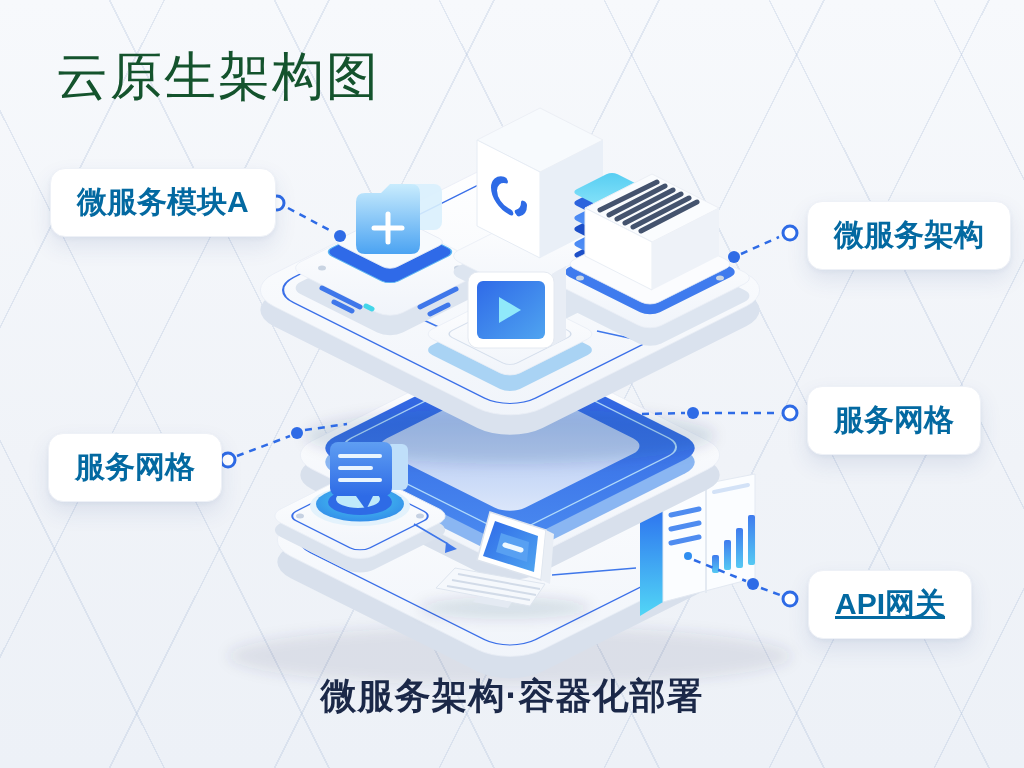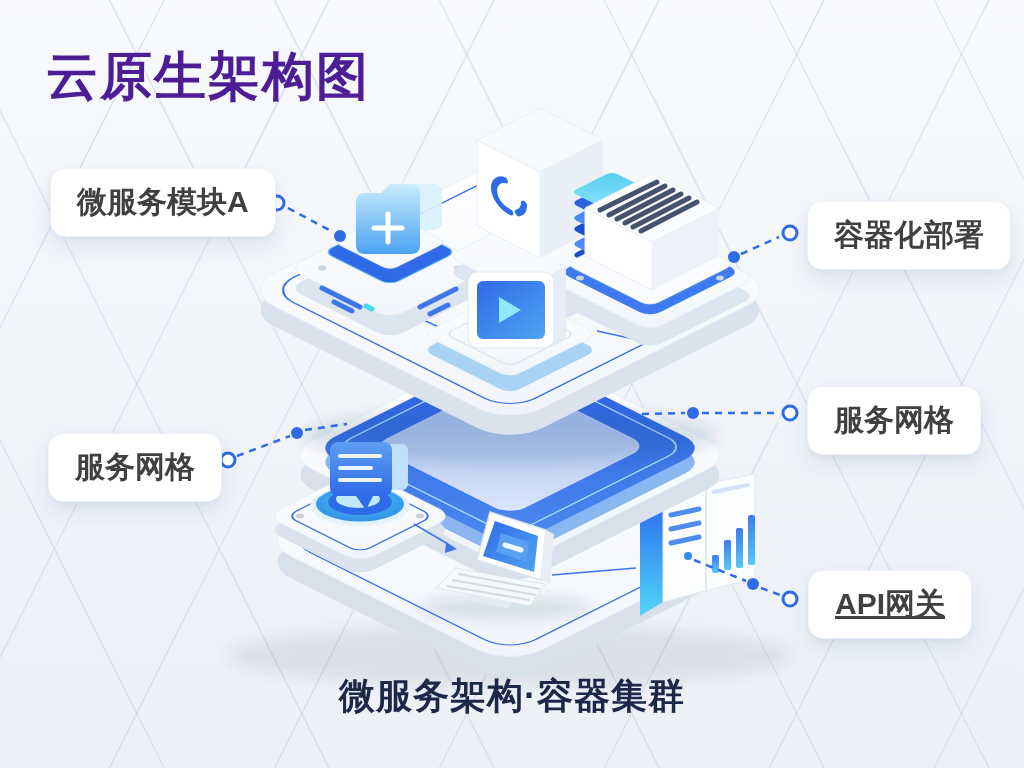--- a/index.html
+++ b/index.html
@@ -5,31 +5,31 @@
   html,body{margin:0;padding:0;}
   body{
     width:1024px;height:768px;overflow:hidden;position:relative;
     font-family:"Liberation Sans", sans-serif;
     background:
       repeating-linear-gradient(63.4deg, rgba(175,192,218,0) 0 146px, rgba(175,192,218,.30) 146px 147.5px),
       repeating-linear-gradient(116.6deg, rgba(175,192,218,0) 0 146px, rgba(175,192,218,.30) 146px 147.5px),
       linear-gradient(180deg,#f7f9fc 0%,#f0f3f8 60%,#edf1f7 100%);
   }
   .title{
-    position:absolute;left:46px;top:42px;
-    font-size:52px;font-weight:bold;letter-spacing:2px;color:#4c1d95;
+    position:absolute;left:56px;top:42px;
+    font-size:52px;font-weight:normal;letter-spacing:2px;color:#14532d;
   }
   .caption{
     position:absolute;left:0;right:0;top:672px;text-align:center;
     font-size:36px;font-weight:bold;letter-spacing:1px;color:#1b2848;
   }
   .callout{
     position:absolute;background:#ffffff;border:1px solid #eef1f7;
     border-radius:15px;padding:13px 26px;
-    font-size:30px;font-weight:600;color:#404040;white-space:nowrap;
+    font-size:30px;font-weight:600;color:#0369a1;white-space:nowrap;
     box-shadow:0 10px 22px rgba(40,70,140,.10), 0 2px 4px rgba(40,70,140,.05);
   }
   #co-module-a{left:50px;top:168px;}
   #co-cluster{left:807px;top:201px;}
   #co-mesh-right{left:807px;top:386px;}
   #co-mesh-left{left:48px;top:433px;}
   #co-gateway{left:808px;top:570px;text-decoration:underline;}
   svg.scene{position:absolute;left:0;top:0;}
 </style>
 </head>
@@ -354,18 +354,18 @@
     <g>
       <line x1="694" y1="560" x2="746" y2="581" stroke="#2e6be6" stroke-width="2.5" stroke-dasharray="7 6"></line>
       <circle cx="753" cy="584" r="6" fill="#2e6be6"></circle>
       <line x1="761" y1="588" x2="780" y2="595" stroke="#2e6be6" stroke-width="2.5" stroke-dasharray="7 6"></line>
       <circle cx="790" cy="599" r="7" fill="#ffffff" stroke="#2e6be6" stroke-width="3"></circle>
     </g>
   </g>
 </svg>
 
 <div class="callout" id="co-module-a">微服务模块A</div>
-<div class="callout" id="co-cluster">容器化部署</div>
+<div class="callout" id="co-cluster">微服务架构</div>
 <div class="callout" id="co-mesh-right">服务网格</div>
 <div class="callout" id="co-mesh-left">服务网格</div>
 <div class="callout" id="co-gateway">API网关</div>
 
-<div class="caption">微服务架构·容器集群</div>
+<div class="caption">微服务架构·容器化部署</div>
 
 </body></html>

